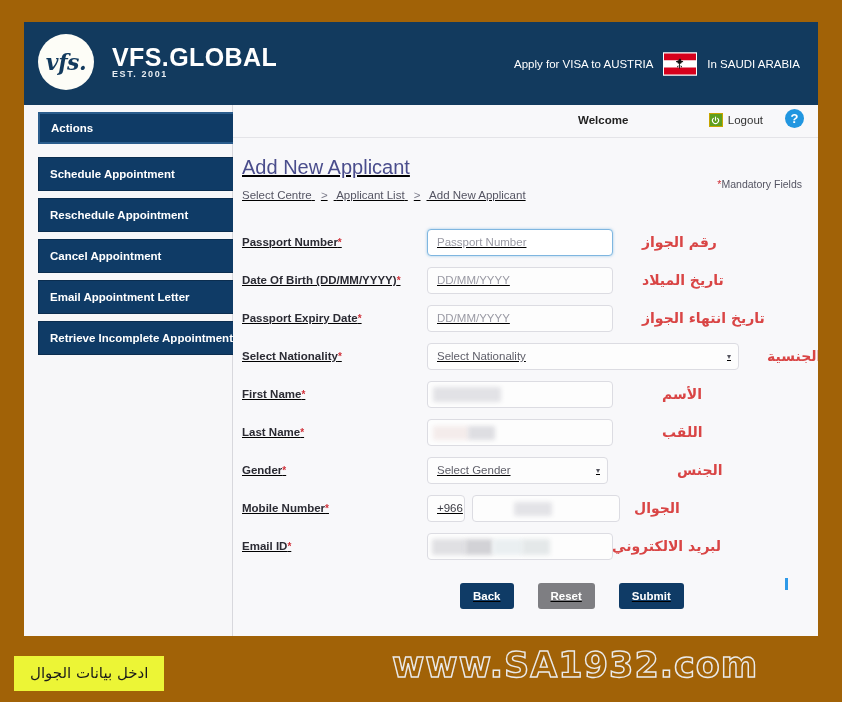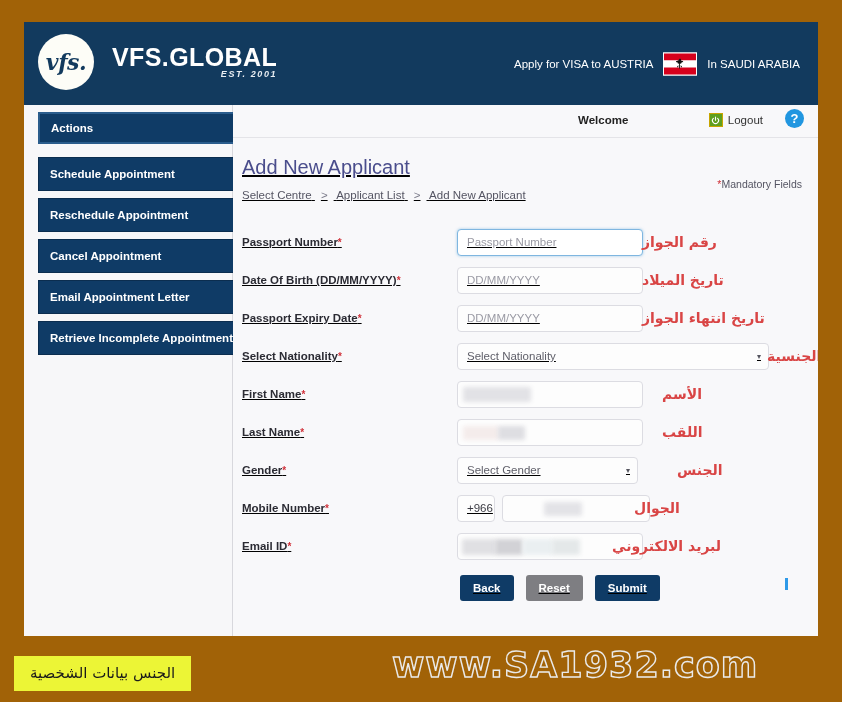--- a/index.html
+++ b/index.html
@@ -55,23 +55,22 @@
   }
   .logo-main {
     font-size: 25px;
     font-weight: bold;
     letter-spacing: 0.4px;
   }
   .logo-sub {
     font-size: 9px;
     font-weight: bold;
     letter-spacing: 1.6px;
-    text-align: right;
+    text-align: left;
     color: #e8edf2;
-    font-style: italic;
   }
   .apply-line {
     position: absolute;
     right: 18px; top: 50%;
     transform: translateY(-50%);
     display: flex; align-items: center;
     color: #ffffff;
     font-size: 11.5px;
     white-space: nowrap;
   }
@@ -202,21 +201,20 @@
   
   .form {
     margin-top: 22px;
     padding-left: 9px;
   }
   .frow {
     position: relative;
     display: flex;
     align-items: center;
     height: 38px;
-    gap: 30px;
   }
   .flabel {
     width: 185px;
     font-size: 11.5px;
     font-weight: bold;
     color: #2b2b33;
     flex: none;
   }
   .flabel .star { color: #d0323a; font-size: 10px; }
   .fctl { flex: none; position: relative; }
@@ -269,22 +267,22 @@
     font-size: 14px;
     font-weight: bold;
     color: #d94545;
     direction: rtl;
     white-space: nowrap;
   }
 
   
   .btnrow {
     display: flex;
-    gap: 12px;
-    margin: 10px 0 0 218px;
+    gap: 24px;
+    margin: 18px 0 0 218px;
   }
   .btn {
     font-size: 11.5px;
     font-weight: bold;
     color: #ffffff;
     padding: 7px 13px;
     border-radius: 3px;
     cursor: pointer;
     border: none;
   }
@@ -507,17 +505,17 @@
             <div class="btn navy">Submit</div>
           </div>
 
         </div>
       </div>
     </div>
   </div>
 
   <div class="caret-artifact"></div>
 
-  <div class="yellow-note">الجنس بيانات الشخصية</div>
+  <div class="yellow-note">ادخل بيانات الجوال</div>
 
   <div class="watermark">www.SA1932.com</div>
 
 </div>
 
 </body></html>

